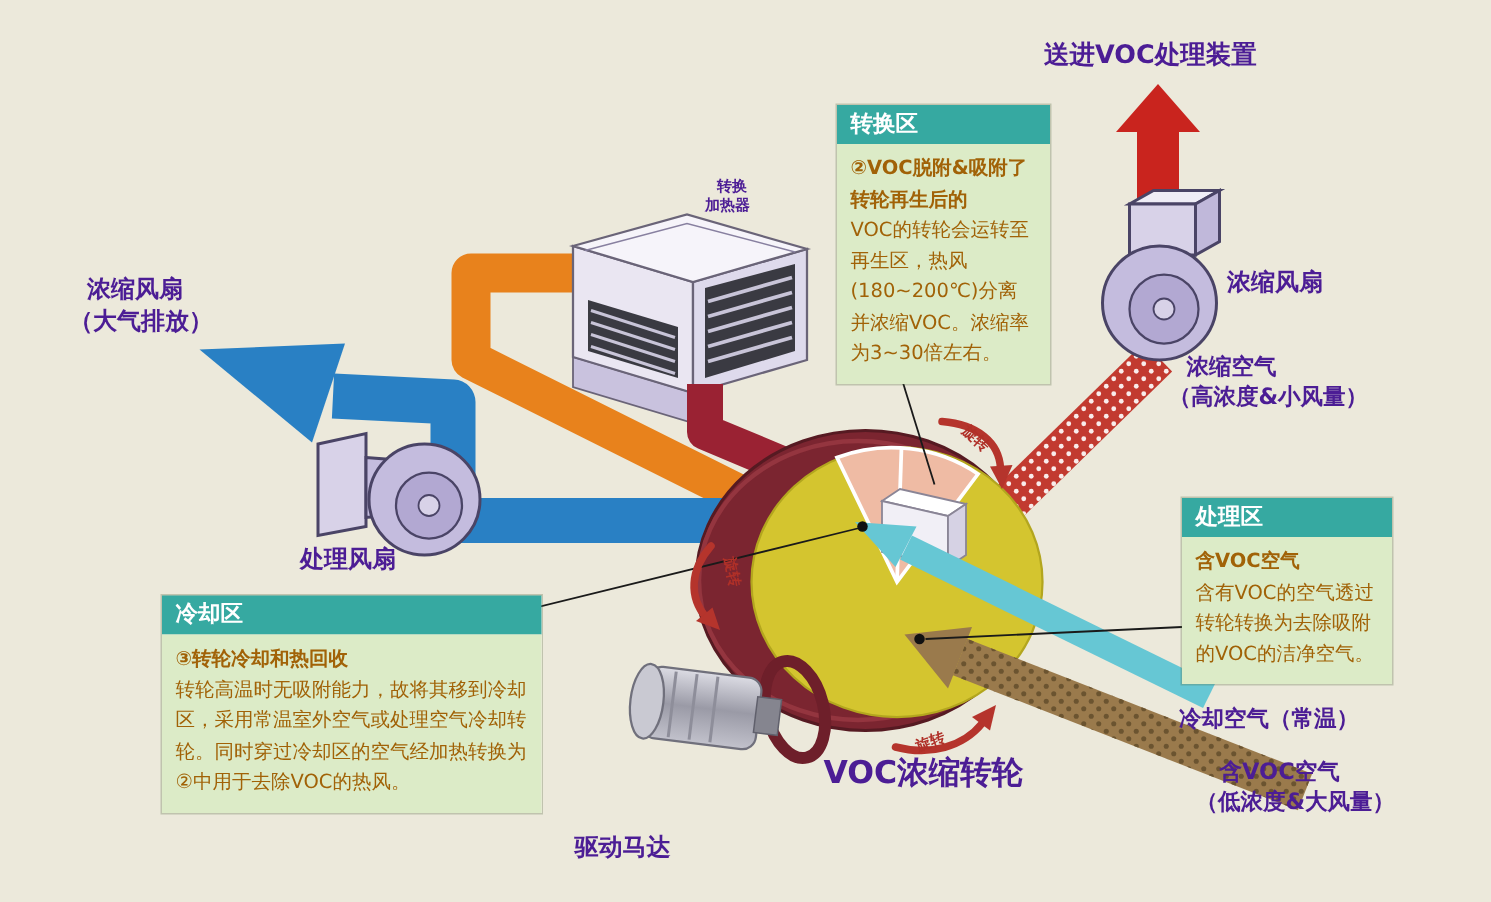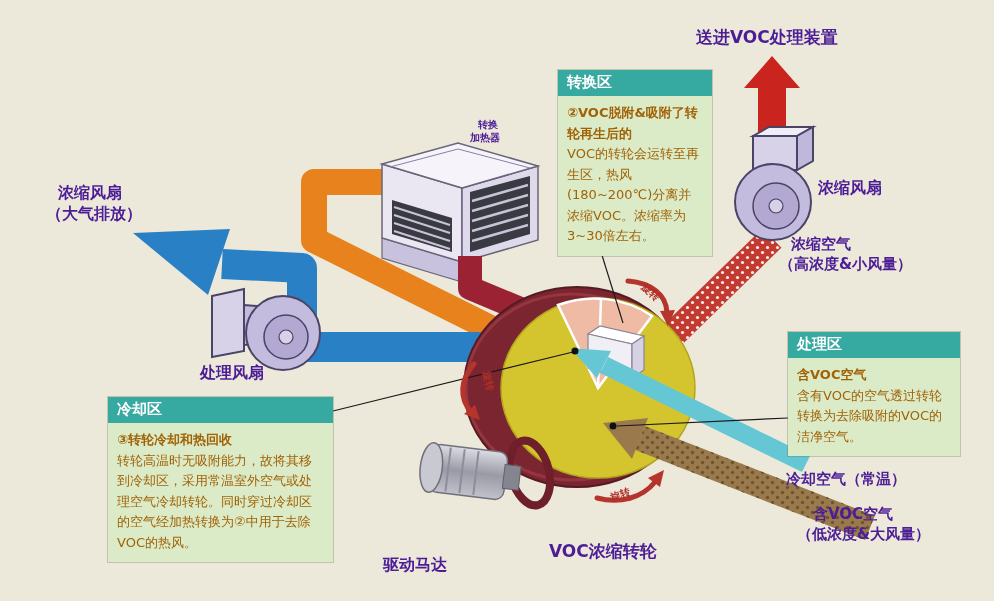--- a/index.html
+++ b/index.html
@@ -176,37 +176,37 @@
 
   <div class="lbl" style="left:46px;top:182px;font-size:16px;">
     <div class="ind12">浓缩风扇</div>
     <div>（大气排放）</div>
   </div>
 
   <div class="lbl" style="left:200px;top:362px;font-size:16px;">处理风扇</div>
 
   <div class="lbl" style="left:383px;top:514px;font-size:16px;margin-top:40px;">驱动马达</div>
 
-  <div class="lbl" style="left:549px;top:540px;font-size:17px;">VOC浓缩转轮</div>
+  <div class="lbl" style="left:549px;top:502px;font-size:21px;">VOC浓缩转轮</div>
 
   <div class="lbl" style="left:786px;top:470px;font-size:15px;">冷却空气（常温）</div>
 
   <div class="lbl" style="left:797px;top:505px;font-size:15px;">
     <div class="ind16">含VOC空气</div>
     <div>（低浓度&amp;大风量）</div>
   </div>
 
-  <div class="infobox" style="left:558px;top:70px;width:154px;">
+  <div class="infobox" style="left:558px;top:70px;width:142px;">
     <div class="hd">转换区</div>
     <div class="bd"><b>②VOC脱附&amp;吸附了转轮再生后的</b><span>VOC的转轮会运转至再生区，热风(180~200℃)分离并浓缩VOC。浓缩率为3~30倍左右。</span></div>
   </div>
 
-  <div class="infobox" style="left:788px;top:332px;width:172px;">
+  <div class="infobox" style="left:788px;top:332px;width:140px;">
     <div class="hd">处理区</div>
     <div class="bd"><b>含VOC空气</b><span>含有VOC的空气透过转轮转换为去除吸附的VOC的洁净空气。</span></div>
   </div>
 
-  <div class="infobox" style="left:108px;top:397px;width:225px;">
+  <div class="infobox" style="left:108px;top:397px;width:253px;">
     <div class="hd">冷却区</div>
     <div class="bd"><b>③转轮冷却和热回收</b><span>转轮高温时无吸附能力，故将其移到冷却区，采用常温室外空气或处理空气冷却转轮。同时穿过冷却区的空气经加热转换为②中用于去除VOC的热风。</span></div>
   </div>
 
 </div>
 
 </body></html>

